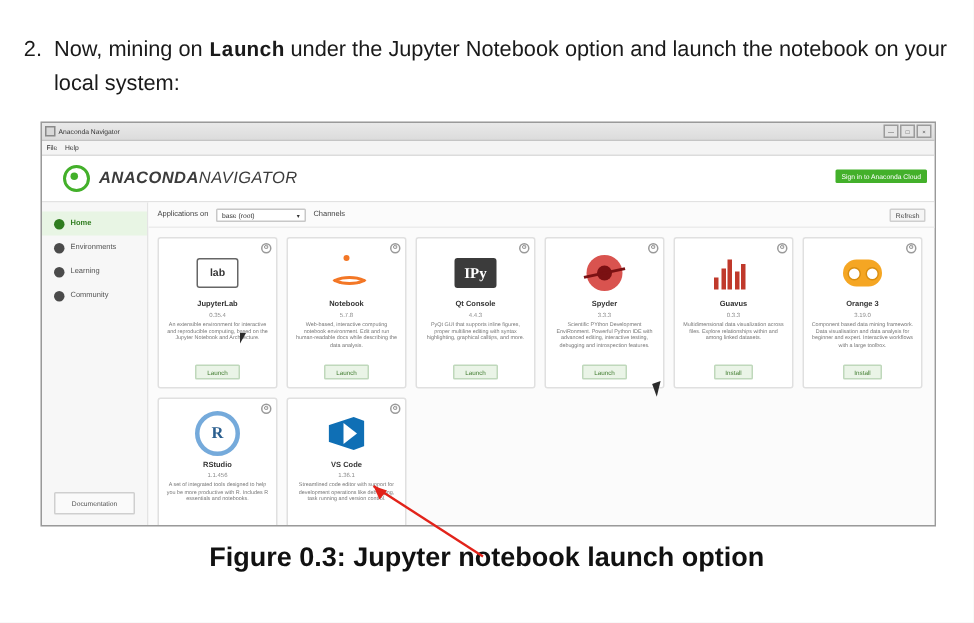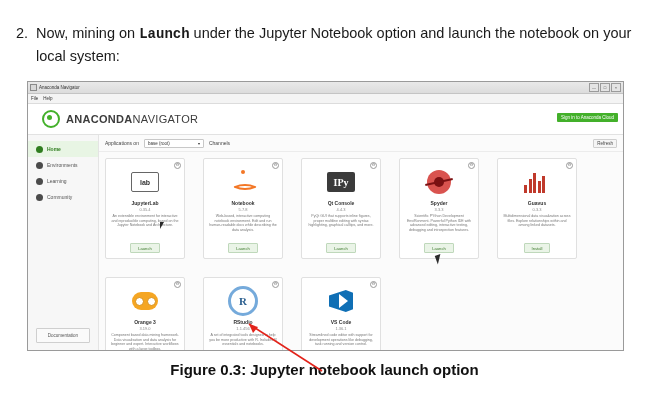--- a/index.html
+++ b/index.html
@@ -20,21 +20,21 @@
     font-size:14.5px;line-height:22px;margin-left:8px;max-width:600px;
   }
   .kbd{
     font-family:"Liberation Mono", monospace;font-size:14px;font-weight:bold;
   }
   
   .figure-wrap{
     margin:14px auto 0 auto;width:595px;position:relative;
   }
   .caption{
-    text-align:center;font-size:15px;font-weight:bold;margin-top:10px;color:#111;
+    text-align:center;font-size:18px;font-weight:bold;margin-top:10px;color:#111;
   }
   
   .nav-window{
     border:1px solid #9a9a9a;background:#f2f2f2;width:595px;height:268px;
     position:relative;overflow:hidden;
   }
   .titlebar{
     height:11px;background:linear-gradient(#e9e9e9,#dcdcdc);
     border-bottom:1px solid #c4c4c4;display:flex;align-items:center;
     font-size:4.5px;padding:0 2px;color:#333;
@@ -57,21 +57,21 @@
     display:flex;align-items:center;padding-left:14px;position:relative;
   }
   .logo-ring{
     width:14px;height:14px;border-radius:50%;border:2px solid #43b02a;
     margin-right:6px;position:relative;
   }
   .logo-ring:after{
     content:"";position:absolute;left:2.5px;top:2.5px;width:5px;height:5px;
     border-radius:50%;background:#43b02a;
   }
-  .brand{font-size:11px;letter-spacing:.3px;color:#3c3c3c;}
+  .brand{font-size:11px;letter-spacing:.3px;color:#3c3c3c;font-style:italic;}
   .brand b{font-weight:bold;}
   .brand .light{font-weight:normal;}
   .signin{
     position:absolute;right:5px;top:9px;background:#43b02a;color:#fff;
     font-size:4.5px;padding:2px 4px;border-radius:1px;white-space:nowrap;
   }
   .body-row{display:flex;height:218px;}
   
   .sidebar{
     width:70px;background:#f7f7f7;border-right:1px solid #e4e4e4;
@@ -101,21 +101,21 @@
     border:1px solid #c8c8c8;background:#fff;font-size:4.5px;padding:1px 3px;
     width:52px;display:flex;justify-content:space-between;align-items:center;
     border-radius:1px;color:#333;
   }
   .select .chev{font-size:4px;}
   .refresh{
     margin-left:auto;border:1px solid #cfcfcf;background:#f5f5f5;font-size:4.5px;
     padding:1px 3px;border-radius:1px;color:#444;
   }
   .cards{
-    padding:6px 6px 0 6px;display:flex;flex-wrap:wrap;gap:18px;
+    padding:6px 6px 0 6px;display:flex;flex-wrap:wrap;gap:6px;
   }
   .card{
     width:78px;height:95px;background:#fff;border:1px solid #e0e0e0;
     border-radius:2px;position:relative;display:flex;flex-direction:column;
     align-items:center;padding-top:4px;
   }
   .gear{
     position:absolute;right:3px;top:3px;width:5px;height:5px;border-radius:50%;
     border:1px solid #9a9a9a;color:#777;font-size:4px;line-height:4px;text-align:center;
   }

